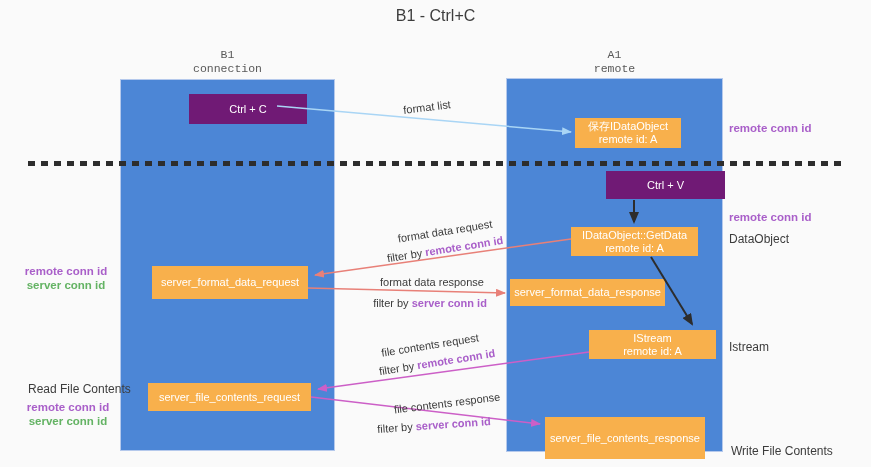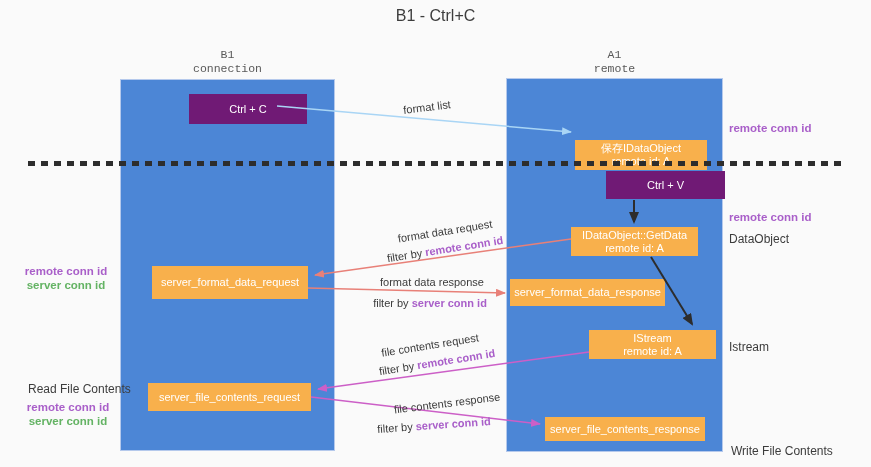--- a/index.html
+++ b/index.html
@@ -54,21 +54,21 @@
 
   <div class="column left"></div>
   <div class="column right"></div>
 
   <div class="dashline"></div>
 
   <div class="node green" style="left:158px;top:94px;width:118px;height:30px;">
     <span>Ctrl + C</span>
   </div>
 
-  <div class="node orange" style="left:575px;top:118px;width:132px;height:30px;margin-top:22px;">
+  <div class="node orange" style="left:575px;top:118px;width:106px;height:30px;">
     <span>保存IDataObject</span>
     <span>remote id: A</span>
   </div>
 
   <div class="node green" style="left:575px;top:171px;width:119px;height:28px;">
     <span>Ctrl + V</span>
   </div>
 
   <div class="node orange" style="left:571px;top:227px;width:127px;height:29px;">
     <span>IDataObject::GetData</span>
@@ -85,21 +85,21 @@
 
   <div class="node orange" style="left:589px;top:330px;width:127px;height:29px;">
     <span>IStream</span>
     <span>remote id: A</span>
   </div>
 
   <div class="node orange" style="left:148px;top:383px;width:163px;height:28px;">
     <span>server_file_contents_request</span>
   </div>
 
-  <div class="node orange" style="left:545px;top:417px;width:160px;height:24px;">
+  <div class="node orange" style="left:545px;top:417px;width:160px;height:42px;">
     <span>server_file_contents_response</span>
   </div>
 
   <div class="side-label purple" style="left:729px;top:122px;">remote conn id</div>
   <div class="side-label purple" style="left:729px;top:211px;">remote conn id</div>
   <div class="side-label" style="left:729px;top:232px;font-size:12px;">DataObject</div>
   <div class="side-label" style="left:729px;top:340px;font-size:12px;">Istream</div>
   <div class="side-label" style="left:731px;top:444px;font-size:12px;">Write File Contents</div>
 
   <div class="pair" style="left:18px;top:264px;">

